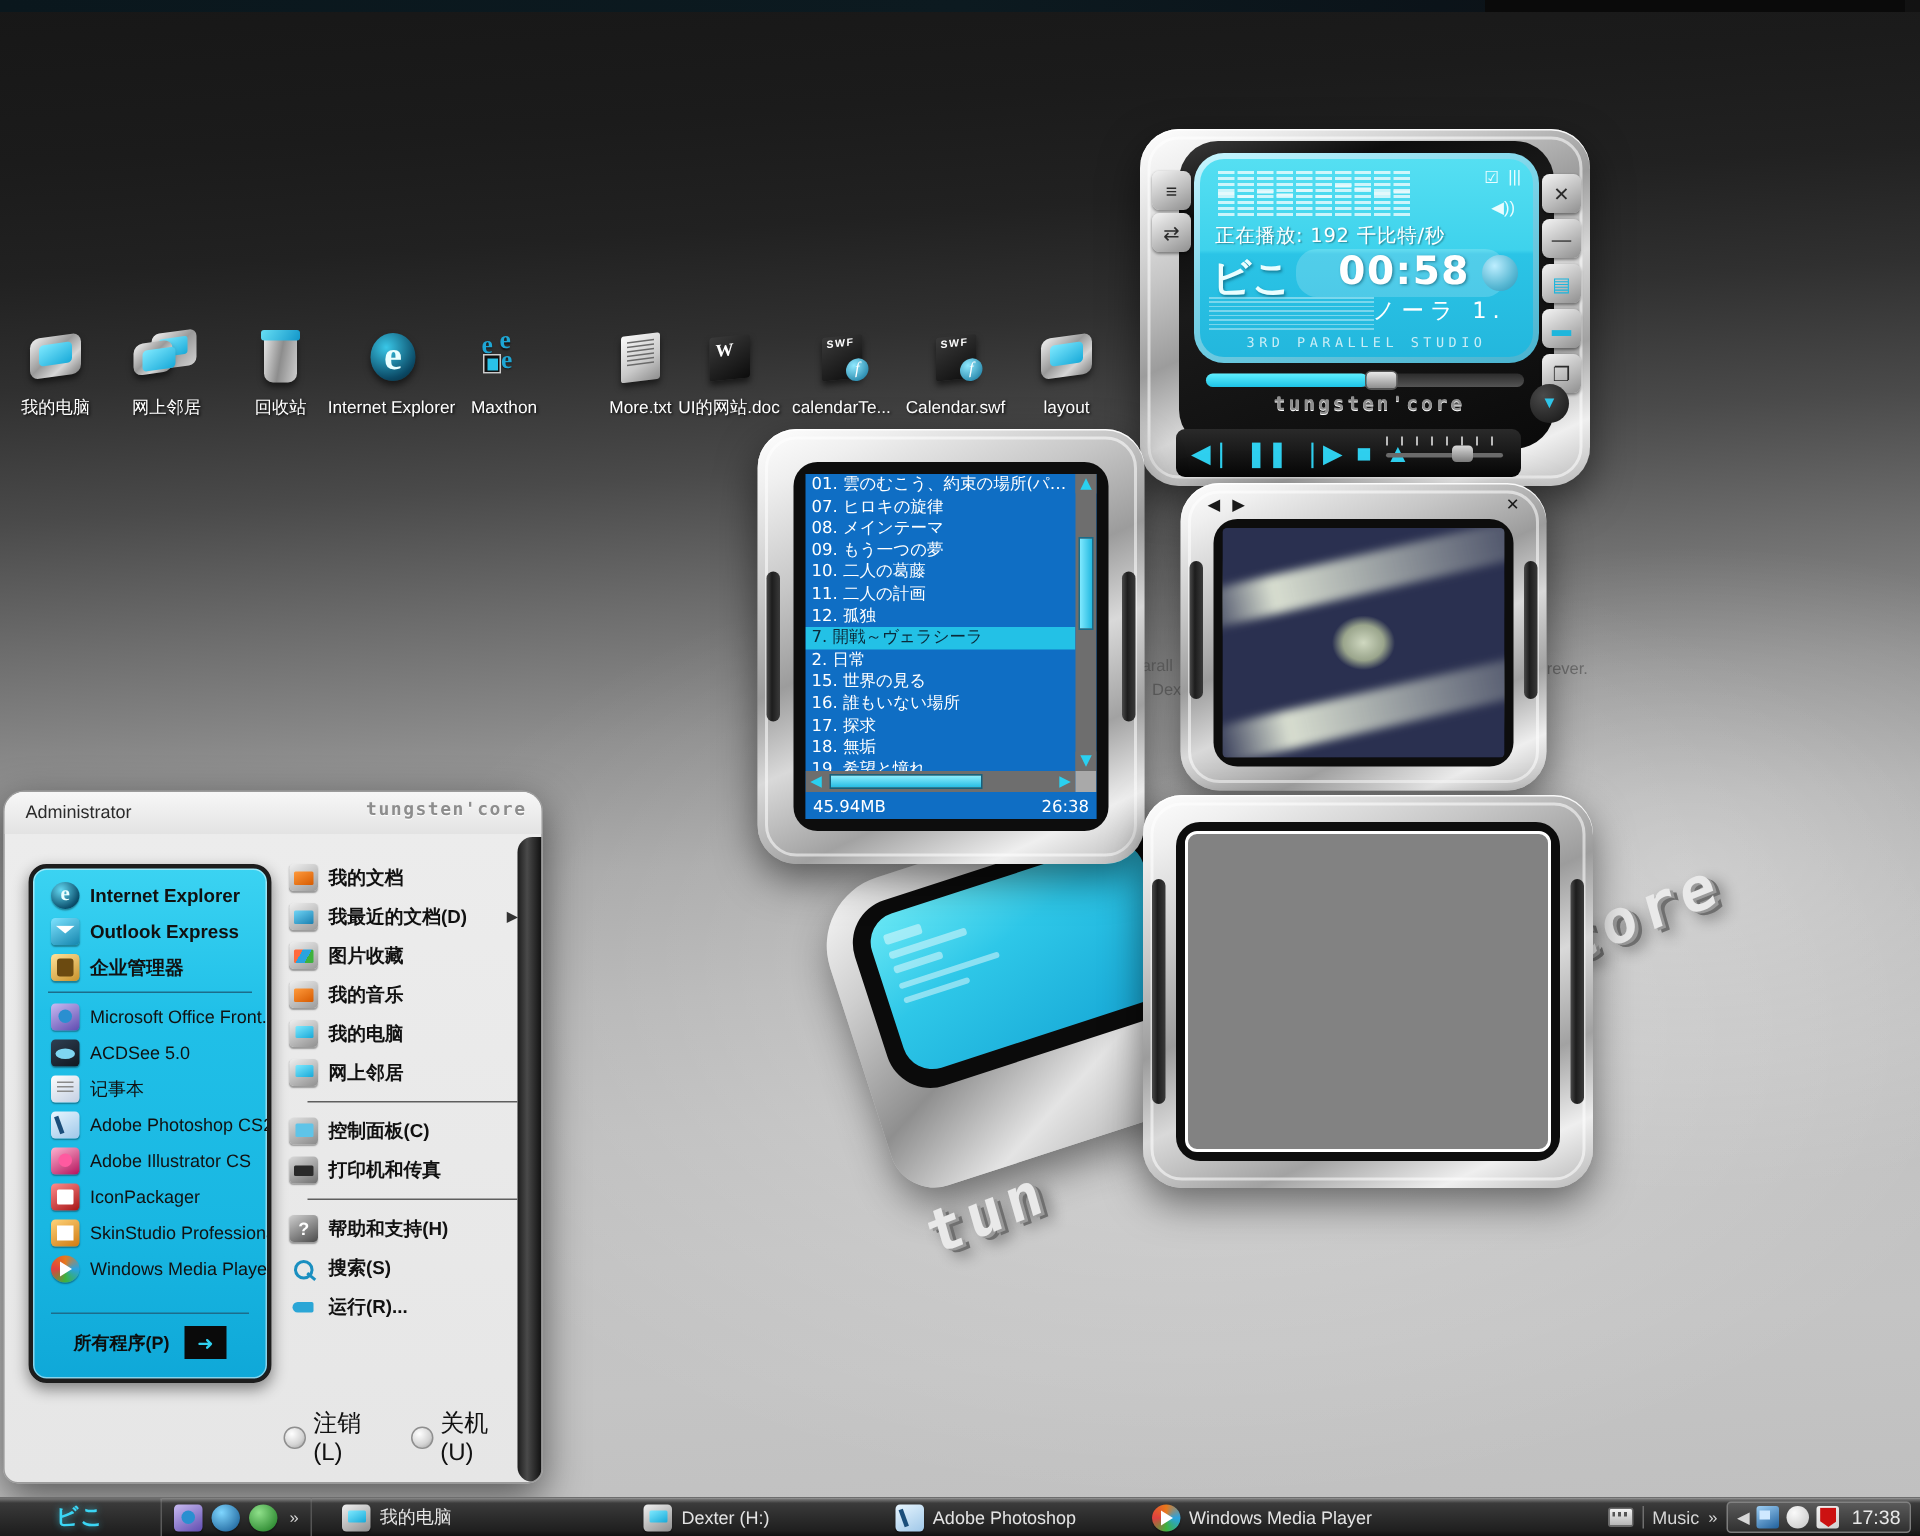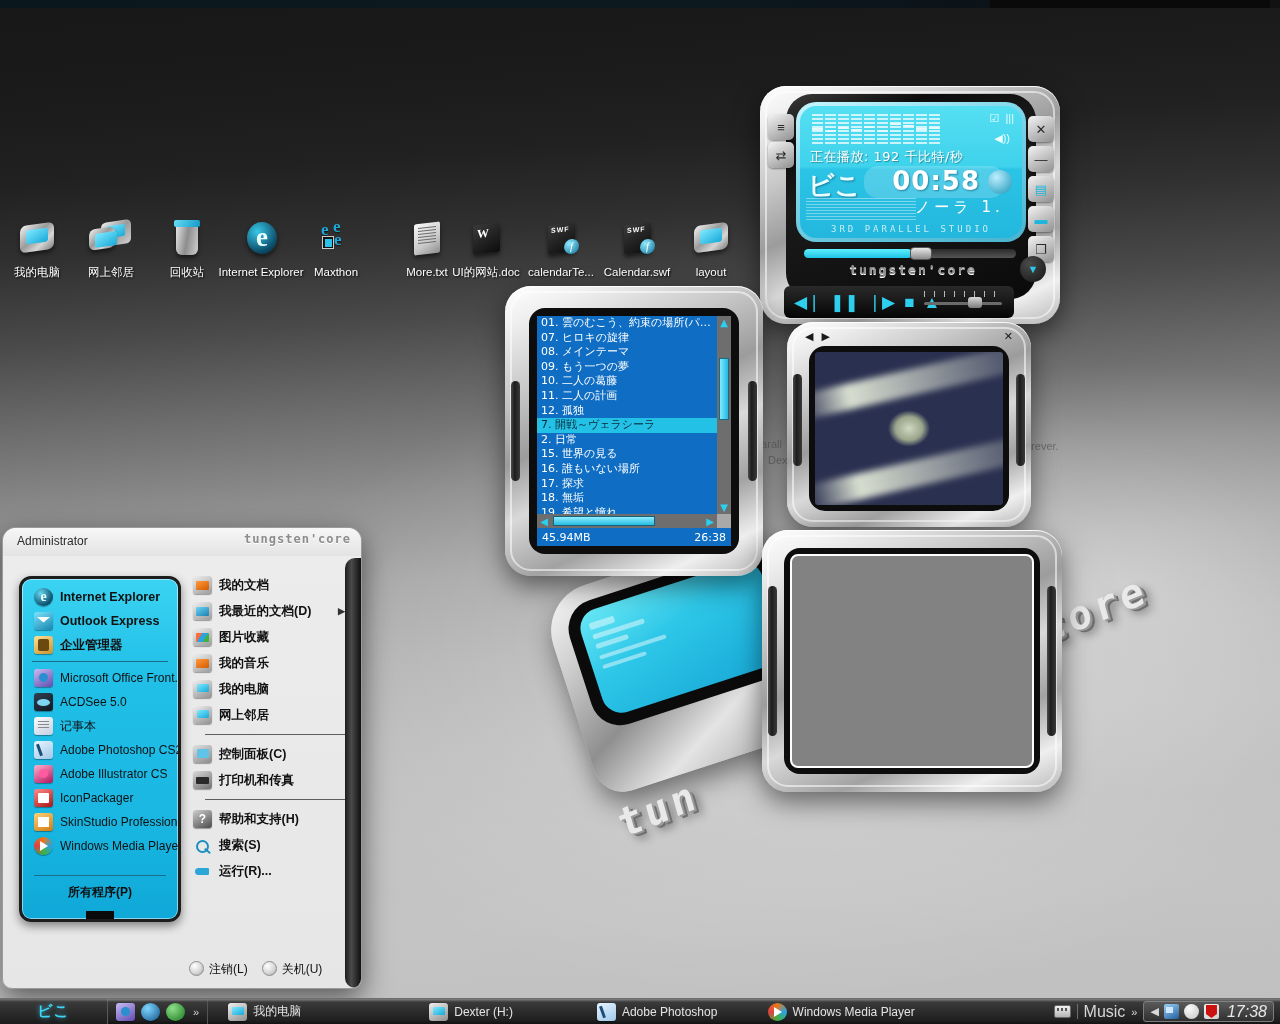--- a/index.html
+++ b/index.html
@@ -374,37 +374,37 @@
   #smleft .item, #smright .item{
     display:flex; align-items:center; gap:7px; padding:3px 6px;
     font-size:12px; color:#111; cursor:default; white-space:nowrap;
   }
   #smleft .item.bold{ font-weight:bold; font-size:12.5px; }
   #smleft .sep{ height:1px; background:#1c6d8c; margin:4px 10px; }
   #smleft .allprog{
     position:absolute; left:0; right:0; bottom:4px; height:40px;
   }
   #smleft .allprog .line{ height:1px; background:#1c6d8c; margin:0 12px 8px; }
-  #smleft .allprog .row{ display:flex; align-items:center; justify-content:center; gap:10px;flex-direction:column; }
+  #smleft .allprog .row{ display:flex; align-items:center; justify-content:center; gap:10px; }
   #smleft .allprog .lbl{ font-size:12px; font-weight:bold; color:#0d0d0d; }
   #smleft .allprog .arrow{
     width:28px;height:22px;background:#0a0a0a;color:#2fd0ef;font-size:13px;
     display:flex;align-items:center;justify-content:center;
   }
   #smright{
     position:absolute; left:186px; top:44px; width:158px; bottom:48px;
   }
   #smright .item{ padding:4px 4px; font-size:12.5px; font-weight:bold; color:#111; position:relative; }
   #smright .item .sub{ position:absolute; right:2px; color:#333; font-size:9px; }
   #smright .sep{ height:1px; background:#5e5e5e; margin:6px 2px 6px 16px; }
   #smfoot{
     position:absolute; left:186px; bottom:10px; width:158px;
     display:flex; gap:14px; align-items:center;
   }
-  #smfoot .fi{ display:flex; gap:5px; font-size:12px; color:#111; }
+  #smfoot .fi{ display:flex; align-items:center; gap:5px; font-size:16px; color:#111; }
   #smfoot .bulb{
     width:15px;height:15px;border-radius:50%;
     background:radial-gradient(circle at 35% 30%,#ffffff,#d4d4d4 60%,#9a9a9a);
     border:1px solid #8f8f8f;
   }
 
   
   .mi{ width:19px; height:18px; border-radius:3px; flex:0 0 19px; position:relative; display:inline-block;
        box-shadow:0 1px 1px rgba(0,0,0,.35); }
   .mi.ie{ border-radius:50%; background:radial-gradient(circle at 35% 30%,#63d8f2,#0c516e 70%,#05222f); }
@@ -474,34 +474,34 @@
   }
   .tbtn.w1{ margin-left:10px; min-width:150px; }
   .tbtn.w2{ min-width:170px;justify-content:center; }
   #tray{
     display:flex; align-items:center; gap:6px; height:25px; padding:0 6px;
   }
   #tray .kbd{ width:17px;height:13px;background:linear-gradient(180deg,#f2f2f2,#b4b4b4);border:1px solid #6a6a6a;border-radius:2px;}
   #tray .kbd:after{content:"";position:relative;display:block;margin:2px;height:3px;
     background:repeating-linear-gradient(90deg,#555 0 2px,transparent 2px 4px);}
   #tray .div{ width:1px; height:15px; background:#6e6e6e; }
-  #tray .musiclbl{ color:#d6d6d6; font-size:16px; }
+  #tray .musiclbl{ color:#d6d6d6; font-size:12px; }
   #tray .chev{ color:#d8d8d8; font-size:11px; }
   #traybox{
     display:flex; align-items:center; gap:5px; height:21px; padding:0 6px;
     background:linear-gradient(180deg,#5a5a5a,#303030); border:1px solid #7d7d7d; border-radius:3px;
   }
   #traybox .ti{ width:15px; height:15px; border-radius:2px; position:relative; }
   #traybox .ti.net{ background:linear-gradient(150deg,#9fd0f5,#1f5f9c); }
   #traybox .ti.net:after{content:"";position:absolute;left:2px;top:3px;width:7px;height:6px;background:#cfe8ff;}
   #traybox .ti.msg{ border-radius:50%; background:radial-gradient(circle at 35% 30%,#fafafa,#c4c4c4); }
   #traybox .ti.av{ background:linear-gradient(150deg,#f3f3f3,#d0d0d0); }
   #traybox .ti.av:after{content:"";position:absolute;left:2px;top:1px;width:11px;height:13px;
     background:#cc1111;clip-path:polygon(0 0,100% 0,100% 70%,50% 100%,0 70%);}
-  #traybox .clock{ color:#e8e8e8; font-size:16px; padding-left:3px;font-style:italic; }
+  #traybox .clock{ color:#e8e8e8; font-size:13px; padding-left:3px; }
   #traybox .lchev{ color:#d8d8d8; font-size:11px; }
 </style>
 </head>
 <body>
 
 <div id="desktop">
   <div id="topbar">
     <div class="seg" style="left:990px; width:280px; background:#0a0a0a;"></div>
   </div>
 

